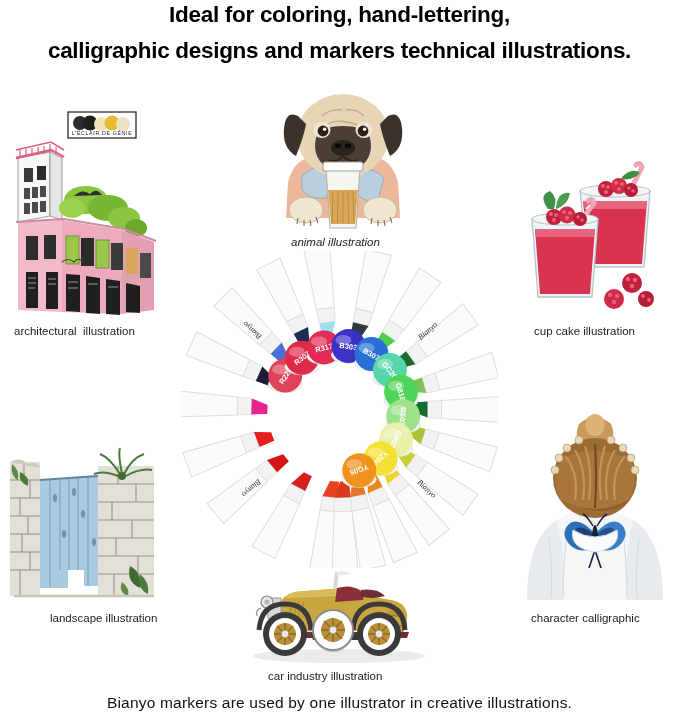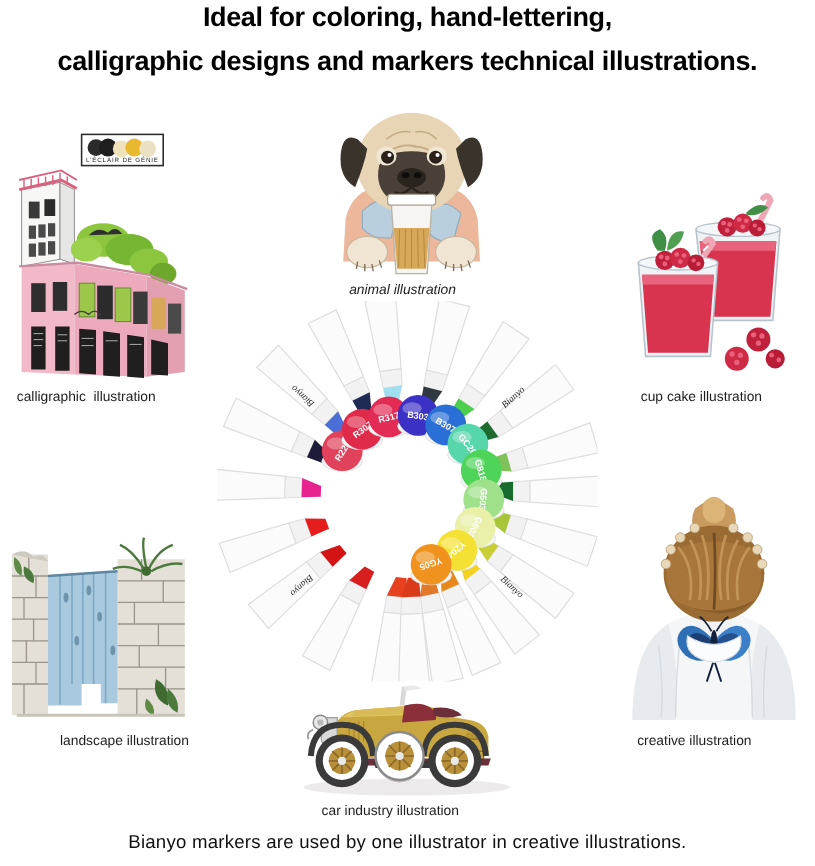--- a/index.html
+++ b/index.html
@@ -170,21 +170,21 @@
           <line x1="44" y1="183" x2="52" y2="183"></line>
         <line x1="44" y1="188" x2="52" y2="188"></line>
           <line x1="64" y1="186" x2="74" y2="186"></line>
         <line x1="64" y1="192" x2="74" y2="192"></line>
           <line x1="84" y1="188" x2="94" y2="188"></line>
         <line x1="104" y1="191" x2="114" y2="191"></line>
       </g>
       <path d="M58 166 q6 -5 12 0 q5 -6 10 1" fill="none" stroke="#3a3a3a" stroke-width="1.1"></path>
     </svg>
   </div>
-  <div class="caption" style="left:14px; top:325px;">calligraphic  illustration</div>
+  <div class="caption" style="left:14px; top:325px;">architectural  illustration</div>
 
   <div class="panel" id="panel-animal" style="left:268px; top:86px; width:150px; height:146px;">
     <svg viewBox="0 0 150 146" width="150" height="146">
       <rect width="150" height="146" fill="#ffffff"></rect>
 
       <path d="M20 96 q6 -24 28 -26 l54 0 q22 2 28 26 l2 36 l-114 0 Z" fill="#ecb79b"></path>
       <path d="M34 90 q14 -14 32 -8 l-8 30 q-16 2 -24 -8 Z" fill="#b9cfdd" stroke="#8fadc0" stroke-width="1"></path>
       <path d="M92 86 q14 -6 24 6 l-6 22 q-14 4 -22 -8 Z" fill="#b9cfdd" stroke="#8fadc0" stroke-width="1"></path>
 
       <g>
@@ -469,21 +469,21 @@
         <ellipse cx="76" cy="130" rx="3" ry="13" fill="#14213a"></ellipse>
         <path d="M74 118 q-6 -10 -10 -12" stroke="#14213a" stroke-width="1.4" fill="none"></path>
         <path d="M78 118 q6 -10 10 -12" stroke="#14213a" stroke-width="1.4" fill="none"></path>
         <path d="M76 142 q-4 12 -6 18" stroke="#14213a" stroke-width="1.6" fill="none"></path>
         <path d="M76 142 q4 12 6 18" stroke="#14213a" stroke-width="1.6" fill="none"></path>
       </g>
 
       <path d="M54 122 q22 14 44 0 q4 18 -22 22 q-26 -4 -22 -22 Z" fill="#fbfcfd" stroke="#d9dee3" stroke-width="1"></path>
     </svg>
   </div>
-  <div class="caption" style="left:531px; top:612px;">creative illustration</div>
+  <div class="caption" style="left:531px; top:612px;">character calligraphic</div>
 
   <div class="panel" id="panel-car" style="left:233px; top:558px; width:212px; height:108px;">
     <svg viewBox="0 0 212 108" width="212" height="108">
       <rect width="212" height="108" fill="#ffffff"></rect>
 
       <ellipse cx="106" cy="98" rx="86" ry="7" fill="#eceaea"></ellipse>
 
       <path d="M44 60 q0 -22 18 -26 l52 -4 q16 -1 22 8 l22 4 q14 2 16 14 l0 16 l-130 2 Z" fill="#c9a740"></path>
       <path d="M52 40 q6 -6 18 -7 l42 -3 q12 0 16 7 l-76 3 Z" fill="#e2c55f"></path>
       <path d="M62 34 l48 -4 q10 0 12 6 l-62 3 Z" fill="#d8bb58"></path>

